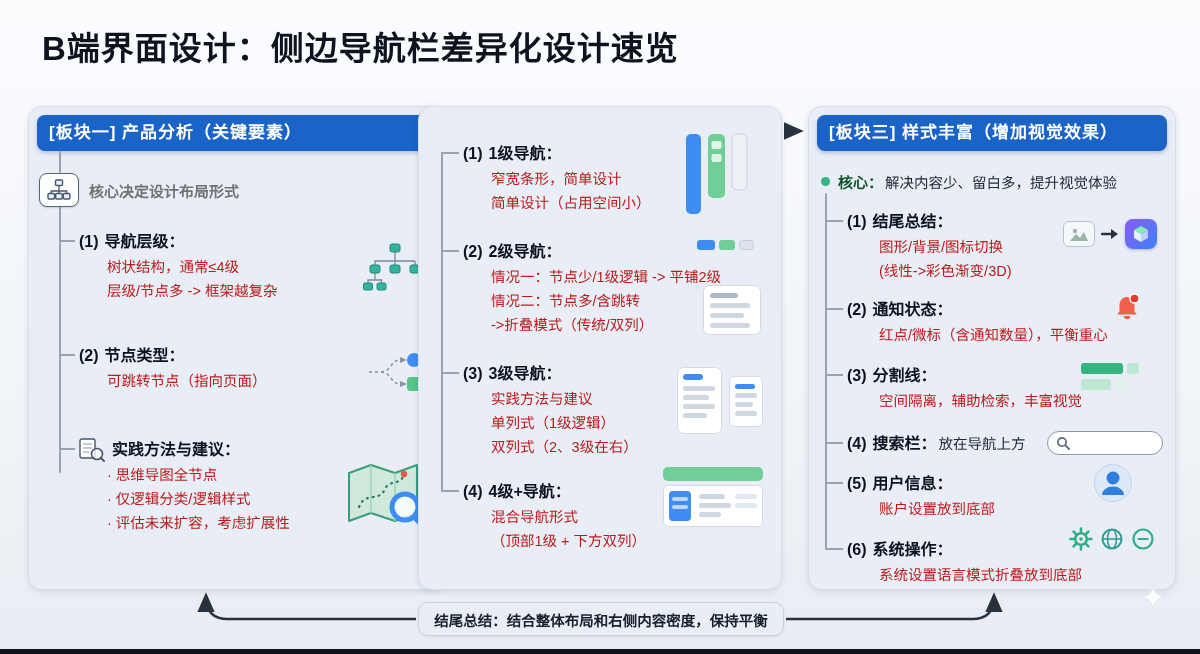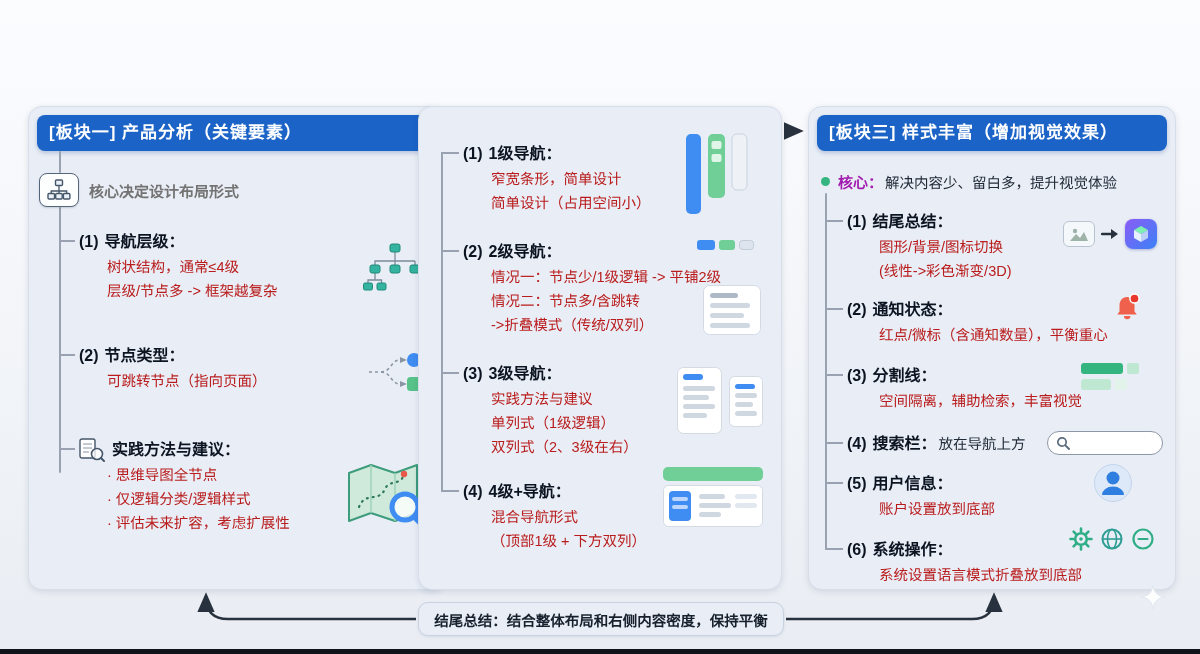--- a/index.html
+++ b/index.html
@@ -26,21 +26,21 @@
   .p2 .vline { left:14px; top:38px; height:339px; }
   .p3 .vline { left:8px;  top:42px; height:357px; }
 
   .core-row { display:flex; align-items:center; margin:14px 0 0 2px; position:relative; }
   .icon-box { width:40px; height:34px; background:#fdfefe; border:1.5px solid #55657a; border-radius:8px;
     display:flex; align-items:center; justify-content:center; box-shadow:0 1px 2px rgba(20,40,80,.18); flex:0 0 auto; }
   .core-text { margin-left:10px; font-size:15px; font-weight:600; color:#737373; white-space:nowrap; }
 
   .core-row3 { display:flex; align-items:center; margin:10px 0 0 0; height:24px; }
   .dot { width:9px; height:9px; border-radius:50%; background:#35b57f; margin:0 8px 0 4px; flex:0 0 auto; }
-  .core-row3 b { font-size:15px; color:#a21caf; margin-right:2px; white-space:nowrap; }
+  .core-row3 b { font-size:15px; color:#14532d; margin-right:2px; white-space:nowrap; }
   .core-row3 span.cr-text { font-size:14.5px; color:#212b38; white-space:nowrap; }
 
   .sec { position:relative; }
   .p1 .sec { margin-left:42px; }
   .p2 .sec { margin-left:36px; }
   .p3 .sec { margin-left:30px; }
   .sec::before { content:""; position:absolute; top:11px; height:2px; background:#98a2b1; }
   .p1 .sec::before { left:-20px; width:16px; }
   .p2 .sec::before { left:-22px; width:18px; }
   .p3 .sec::before { left:-22px; width:18px; }
@@ -69,20 +69,21 @@
     font-size:14.5px; font-weight:700; color:#17212e; box-shadow:0 1px 3px rgba(30,50,90,.10); z-index:2; white-space:nowrap; }
 
   .bottom-bar { position:absolute; left:0; bottom:0; width:100%; height:5px; background:#10141a; z-index:5; }
   .sparkle { position:absolute; left:1140px; top:584px; opacity:.95; z-index:3; }
 </style>
 </head>
 <body>
 
 <div class="canvas">
 
+  <h1 class="page-title">B端界面设计：侧边导航栏差异化设计速览</h1>
 
   <svg class="connectors" width="1200" height="654" viewBox="0 0 1200 654">
     <defs>
       <marker id="ah" markerWidth="9" markerHeight="8" refX="6.5" refY="3.5" orient="auto">
         <path d="M0 0 L8 3.5 L0 7 Z" fill="#28323e"></path>
       </marker>
     </defs>
     <line x1="784" y1="131" x2="800" y2="131" stroke="#28323e" stroke-width="2.5" marker-end="url(#ah)"></line>
     <line x1="394" y1="487" x2="410" y2="487" stroke="#28323e" stroke-width="2.5" marker-end="url(#ah)"></line>
     <path d="M416 619 H 228 Q 206 619 206 597 V 596" fill="none" stroke="#28323e" stroke-width="2.5" marker-end="url(#ah)"></path>

